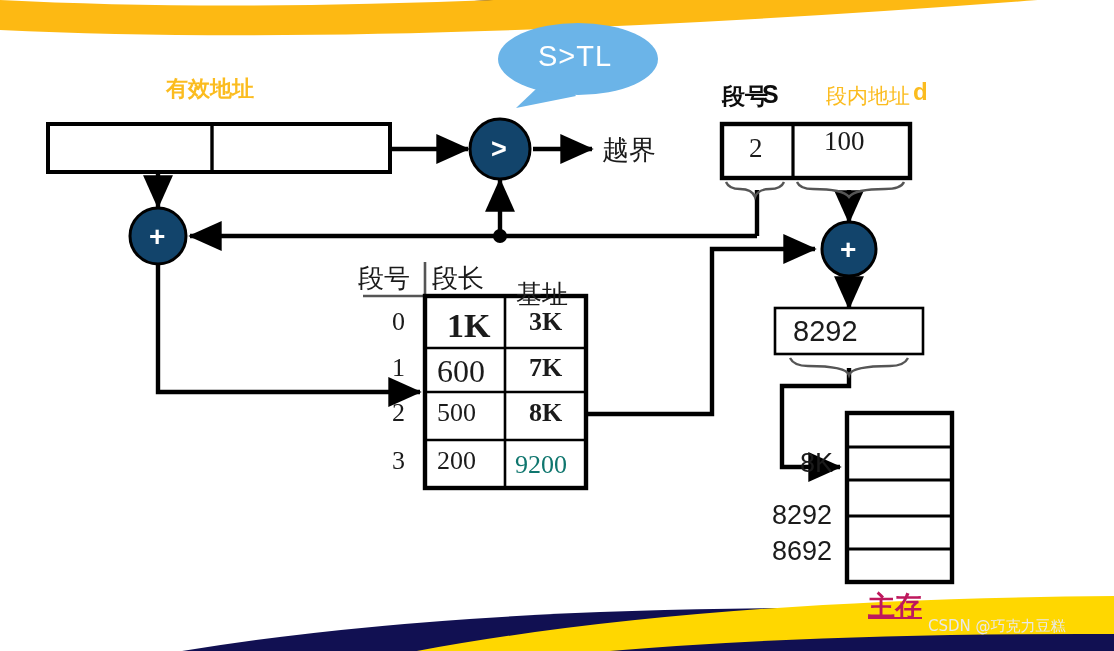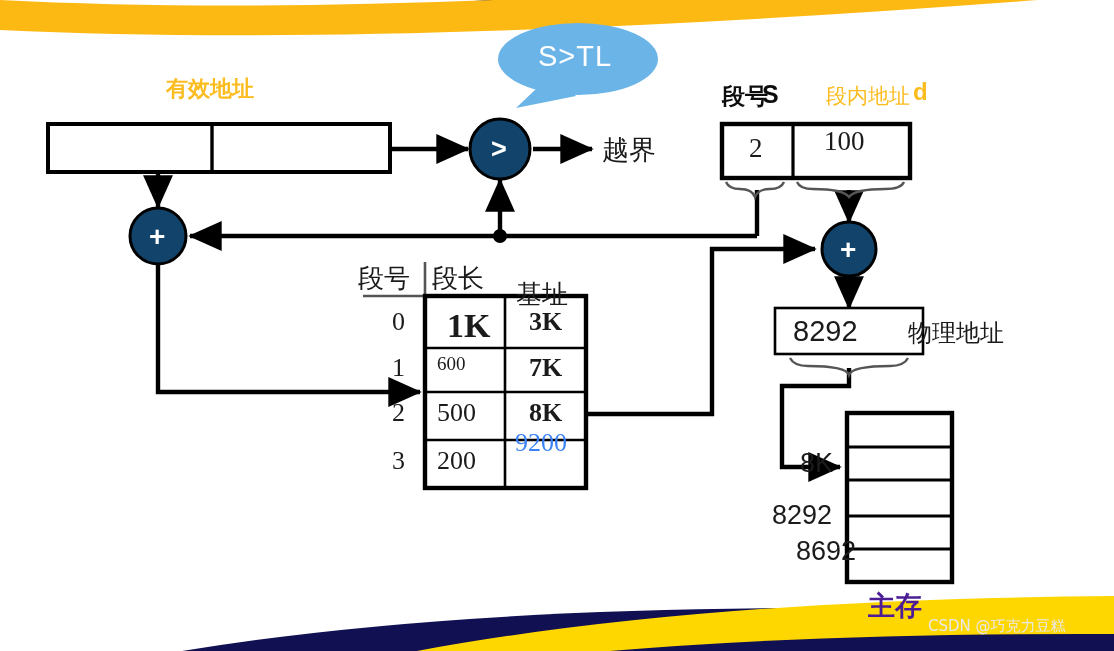--- a/index.html
+++ b/index.html
@@ -134,35 +134,34 @@
 
   <div class="txt cjk" style="left:358px;top:261px;font-size:26px;color:#1b1b1b;">段号</div>
   <div class="txt cjk" style="left:432px;top:261px;font-size:26px;color:#1b1b1b;">段长</div>
   <div class="txt cjk" style="left:516px;top:277px;font-size:26px;color:#1b1b1b;">基址</div>
 
   <div class="txt serifnum" style="left:392px;top:307px;font-size:26px;color:#1b1b1b;">0</div>
   <div class="txt serifnum" style="left:447px;top:307px;font-size:34px;font-weight:bold;color:#1b1b1b;">1K</div>
   <div class="txt serifnum" style="left:529px;top:307px;font-size:26px;font-weight:bold;color:#1b1b1b;">3K</div>
 
   <div class="txt serifnum" style="left:392px;top:353px;font-size:26px;color:#1b1b1b;">1</div>
-  <div class="txt serifnum" style="left:437px;top:353px;font-size:19px;color:#1b1b1b;">600</div>
+  <div class="txt serifnum" style="left:437px;top:353px;font-size:32px;color:#1b1b1b;">600</div>
   <div class="txt serifnum" style="left:529px;top:353px;font-size:26px;font-weight:bold;color:#1b1b1b;">7K</div>
 
   <div class="txt serifnum" style="left:392px;top:398px;font-size:26px;color:#1b1b1b;">2</div>
   <div class="txt serifnum" style="left:437px;top:398px;font-size:26px;color:#1b1b1b;">500</div>
   <div class="txt serifnum" style="left:529px;top:398px;font-size:26px;font-weight:bold;color:#1b1b1b;">8K</div>
 
   <div class="txt serifnum" style="left:392px;top:446px;font-size:26px;color:#1b1b1b;">3</div>
   <div class="txt serifnum" style="left:437px;top:446px;font-size:26px;color:#1b1b1b;">200</div>
-  <div class="txt serifnum" style="left:515px;top:428px;font-size:26px;color:#3b82f6;">9200</div>
+  <div class="txt serifnum" style="left:515px;top:450px;font-size:26px;color:#0f766e;">9200</div>
 
   <div class="txt" style="left:793px;top:315px;font-size:29px;color:#1b1b1b;">8292</div>
-  <div class="txt cjk" style="left:908px;top:317px;font-size:24px;color:#1b1b1b;">物理地址</div>
 
   <div class="txt" style="left:800px;top:448px;font-size:27px;color:#1b1b1b;">8K</div>
   <div class="txt" style="left:772px;top:500px;font-size:27px;color:#1b1b1b;">8292</div>
-  <div class="txt" style="left:772px;top:536px;font-size:27px;color:#1b1b1b;margin-left:24px;">8692</div>
+  <div class="txt" style="left:772px;top:536px;font-size:27px;color:#1b1b1b;">8692</div>
 
-  <div class="txt cjk" style="left:868px;top:588px;font-size:27px;font-weight:bold;color:#4c1d95;">主存</div>
+  <div class="txt cjk" style="left:868px;top:588px;font-size:27px;font-weight:bold;color:#be185d;text-decoration:underline;">主存</div>
 
   <div class="txt cjk" style="left:928px;top:617px;font-size:15px;color:#e8e8e8;">CSDN @巧克力豆糕</div>
 
 </div>
 
 </body></html>

